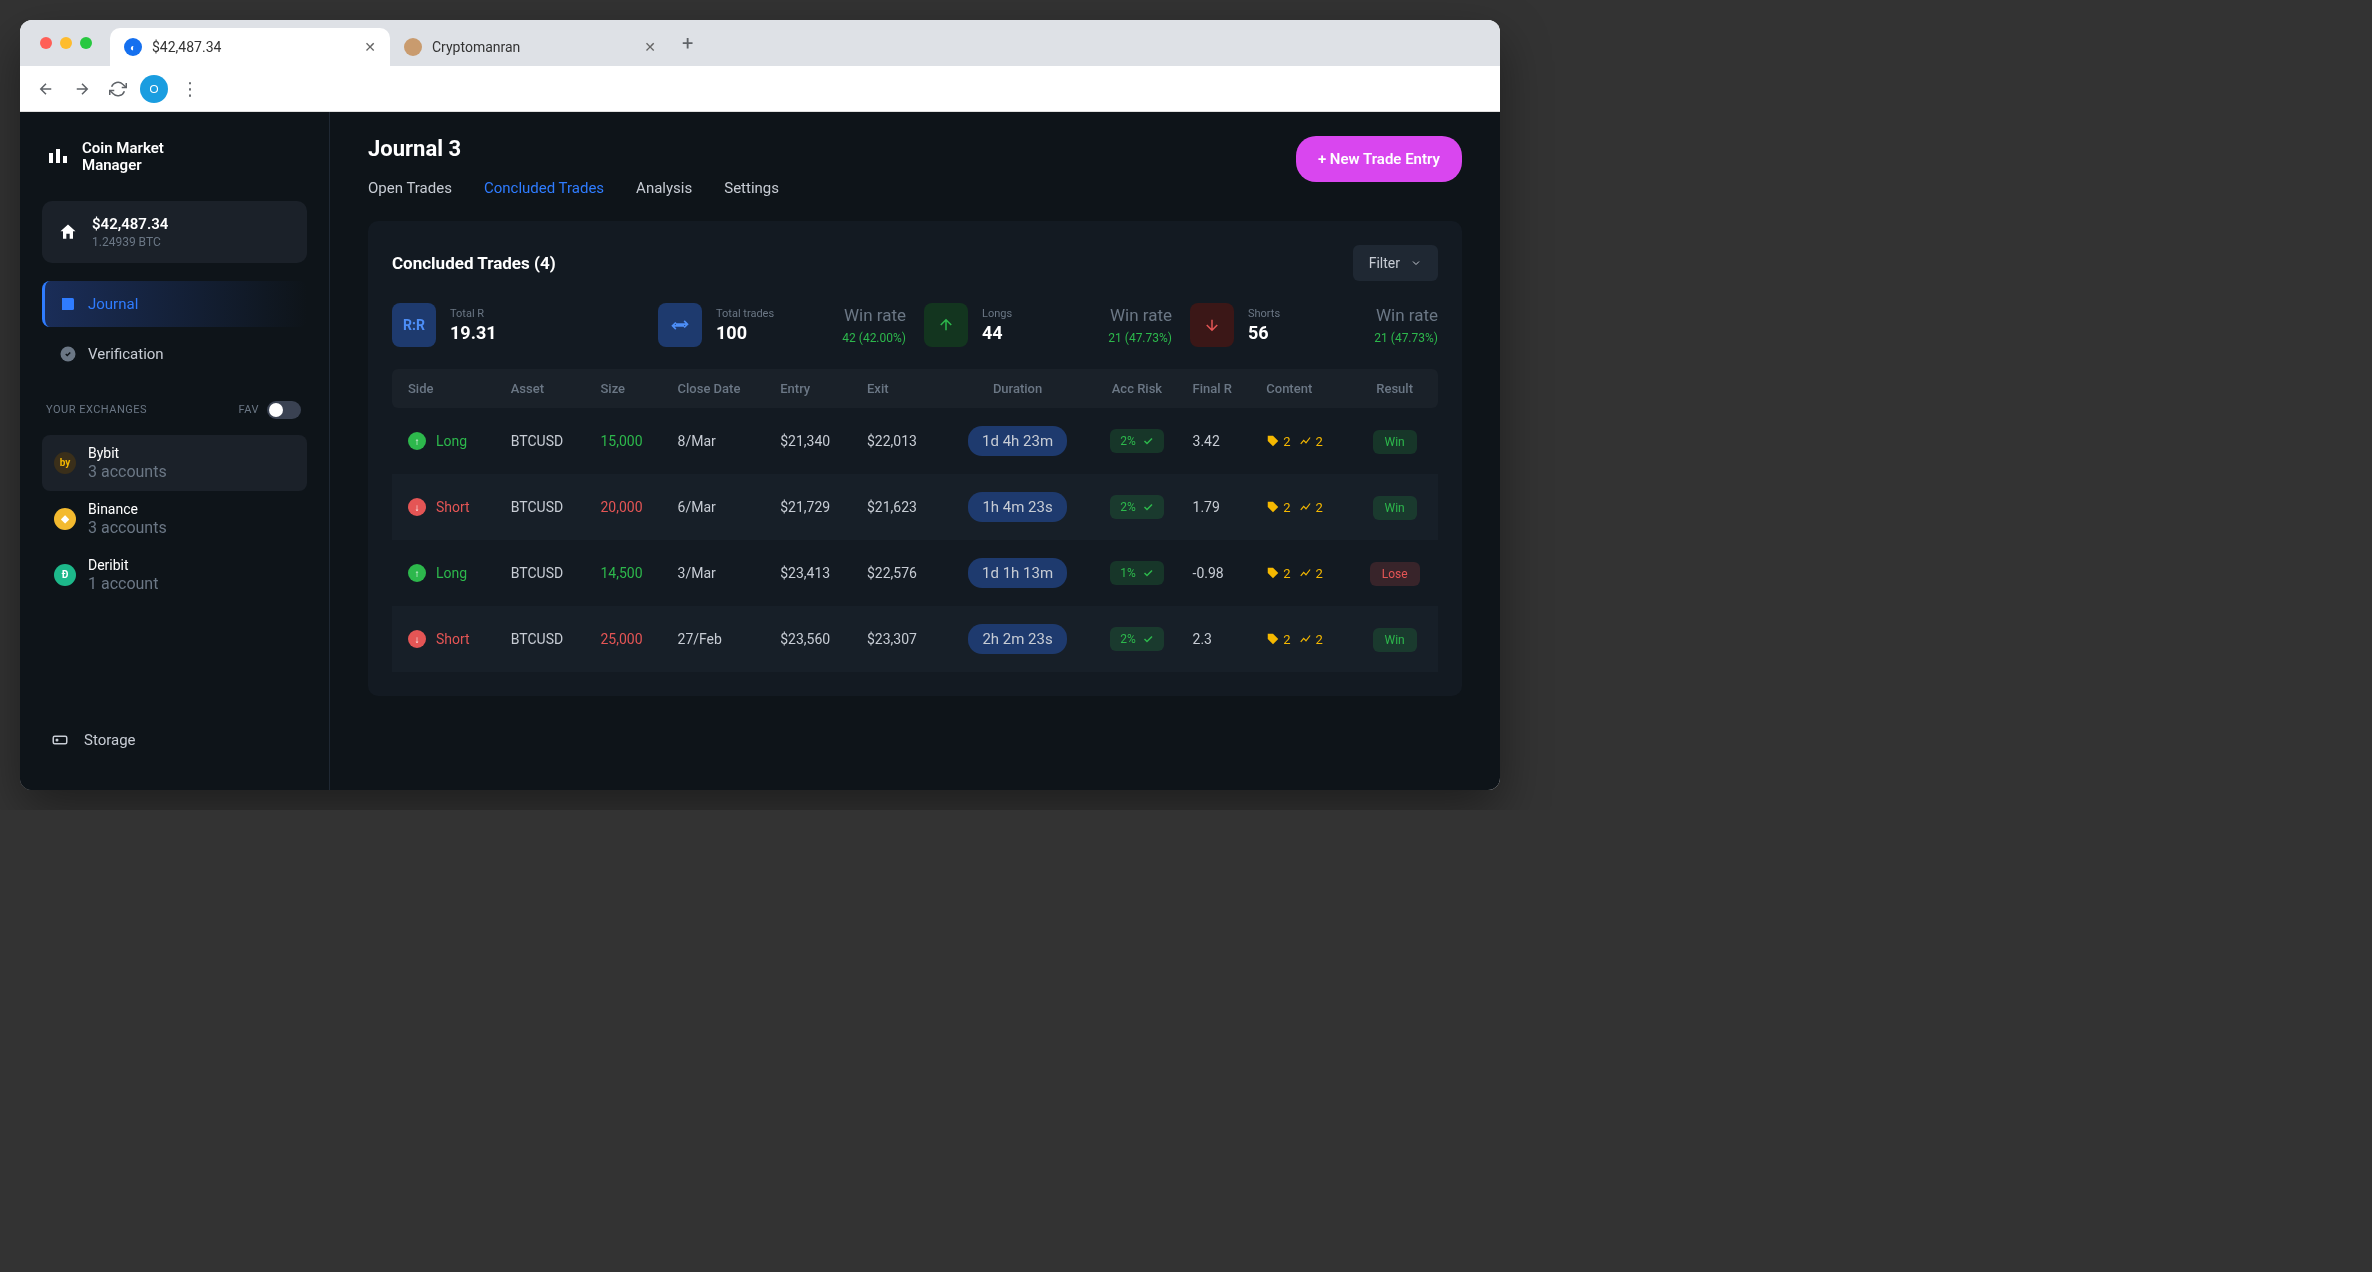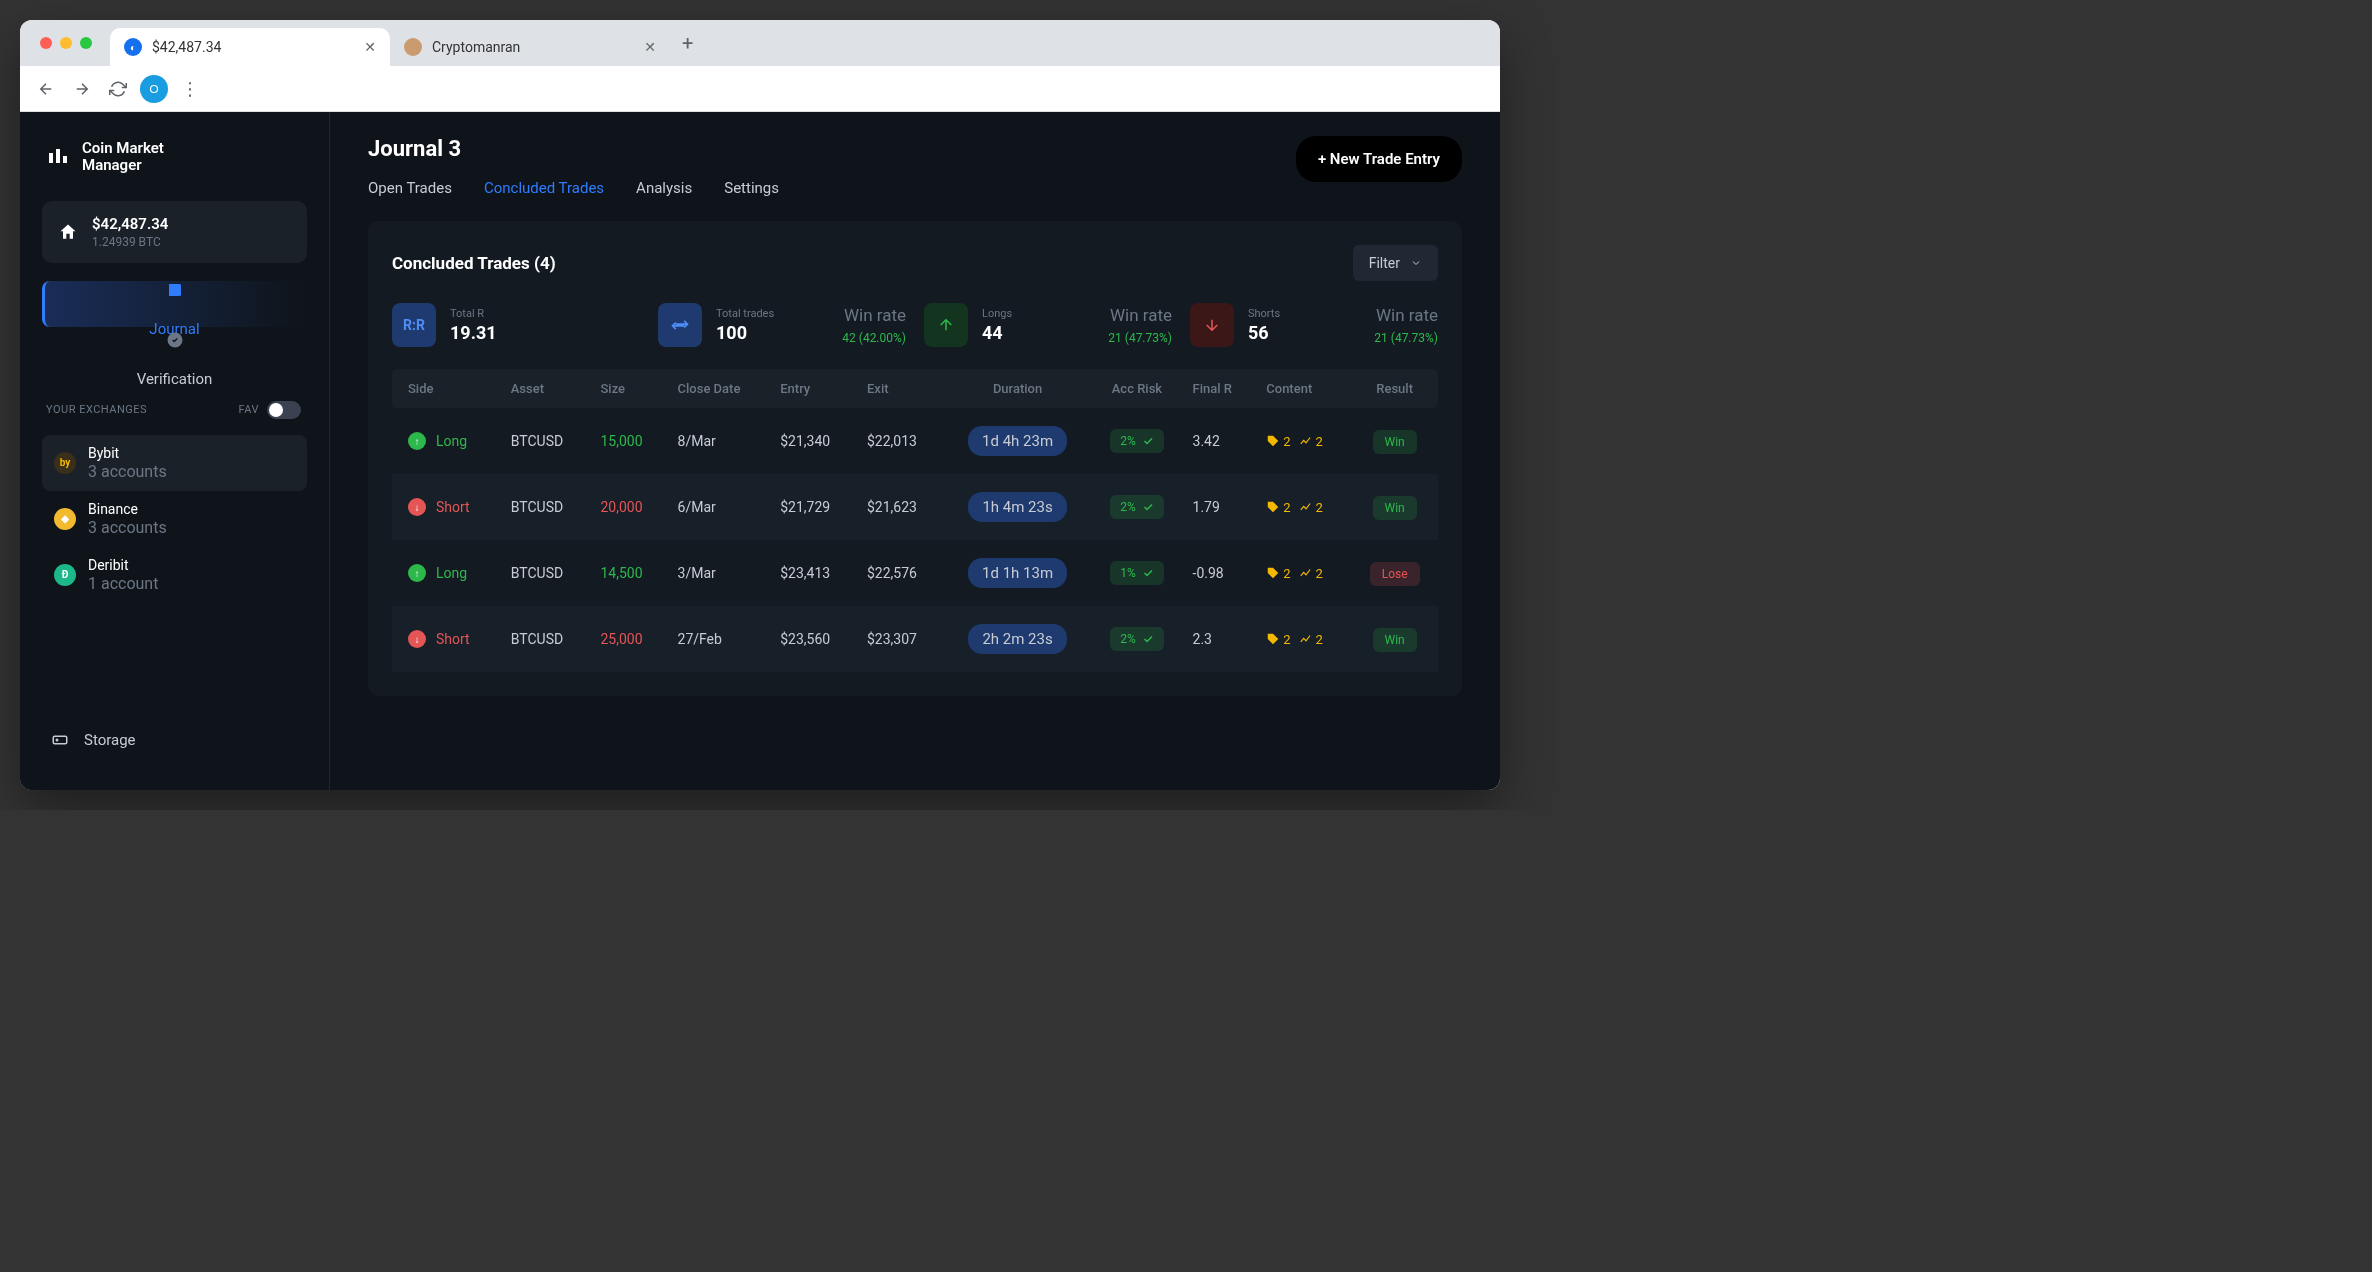--- a/index.html
+++ b/index.html
@@ -30,40 +30,40 @@
 
 .app { display: flex; height: calc(100% - 92px); background: #0e1419; }
 
 .sidebar { width: 310px; background: #0e1419; padding: 28px 22px; border-right: 1px solid #1f2833; display:flex; flex-direction:column; }
 .logo { display: flex; align-items: center; gap: 12px; margin-bottom: 26px; padding-left: 4px; }
 .logo-icon { width: 24px; height: 24px; }
 .logo-text { color: #fff; font-size: 15px; font-weight: 600; line-height: 1.15; }
 .balance-card { background: #1b2129; border-radius: 10px; padding: 14px 16px; display: flex; align-items: center; gap: 14px; margin-bottom: 18px; }
 .balance-usd { color: #fff; font-weight: 600; font-size: 15px; }
 .balance-btc { color: #6b7785; font-size: 12px; margin-top: 2px; }
-.nav-item { display: flex; align-items: center; gap: 21px; height: 46px; padding: 0 16px; border-radius: 8px; color: #c7ccd4; font-size: 15px; cursor: pointer; margin-bottom: 4px; flex-direction: column; }
+.nav-item { display: flex; align-items: center; gap: 10px; height: 46px; padding: 0 16px; border-radius: 8px; color: #c7ccd4; font-size: 15px; cursor: pointer; margin-bottom: 4px; }
 .nav-item.active { background: linear-gradient(90deg, #1a2d58 0%, #0e1419 100%); color: #2f7cff; border-left: 3px solid #2f7cff; padding-left: 13px; }
 .nav-icon { width: 20px; height: 20px; display:flex; align-items:center; justify-content:center; }
 .section-label { color: #6b7785; font-size: 11px; letter-spacing: 0.5px; margin: 20px 0 16px 4px; display:flex; align-items:center; justify-content:space-between; padding-right:6px; }
 .fav-toggle { width: 34px; height: 18px; background: #3a4252; border-radius: 9px; position: relative; }
 .fav-toggle::after { content:''; position:absolute; width:14px; height:14px; background:#fff; border-radius:50%; top:2px; left:2px; }
 .exchange-item { display: flex; align-items: center; gap: 12px; padding: 10px 12px; border-radius: 8px; cursor: pointer; }
 .exchange-item.selected { background: #1b2129; }
 .exchange-icon { width: 22px; height: 22px; border-radius: 50%; display:flex; align-items:center; justify-content:center; font-size:10px; font-weight:bold; }
 .exchange-name { color: #fff; font-size: 14px; }
 .exchange-sub { color: #6b7785; font-size: 16px; margin-top: 1px; }
 .storage-item { display: flex; align-items: center; gap: 14px; padding: 12px 8px; color: #c7ccd4; font-size: 15px; margin-top: auto; cursor:pointer; }
 
 .main { flex: 1; padding: 24px 38px; overflow-y: auto; }
 .page-header { display: flex; align-items: flex-start; justify-content: space-between; margin-bottom: 16px; }
 .page-title { color: #fff; font-size: 22px; font-weight: 700; margin-bottom: 18px; }
 .tabs { display: flex; gap: 32px; }
 .tab-link { color: #c7ccd4; font-size: 15px; cursor: pointer; padding-bottom: 4px; }
 .tab-link.active { color: #2f7cff; }
-.btn-primary { background: #000000; color: #fff; border: none; border-radius: 20px; padding: 14px 22px; font-size: 15px; font-weight: 600; cursor: pointer; }
+.btn-primary { background: #d946ef; color: #fff; border: none; border-radius: 20px; padding: 14px 22px; font-size: 15px; font-weight: 600; cursor: pointer; }
 
 .panel { background: #131a22; border-radius: 10px; padding: 24px; margin-top: 20px; }
 .panel-header { display: flex; justify-content: space-between; align-items: center; margin-bottom: 22px; }
 .panel-title { color: #fff; font-size: 17px; font-weight: 700; }
 .filter-btn { background: #1f2833; color: #c7ccd4; border: none; padding: 10px 16px; border-radius: 6px; font-size: 14px; display:flex; align-items:center; gap:10px; cursor:pointer; }
 
 .stats-row { display: flex; gap: 18px; margin-bottom: 22px; margin-top: 8px; }
 .stat-block { display: flex; align-items: center; gap: 14px; flex: 1; }
 .stat-icon { width: 44px; height: 44px; border-radius: 8px; display:flex; align-items:center; justify-content:center; font-size:14px; font-weight:700; }
 .stat-icon.rr { background: #1e3a6e; color: #4d8ef7; }

